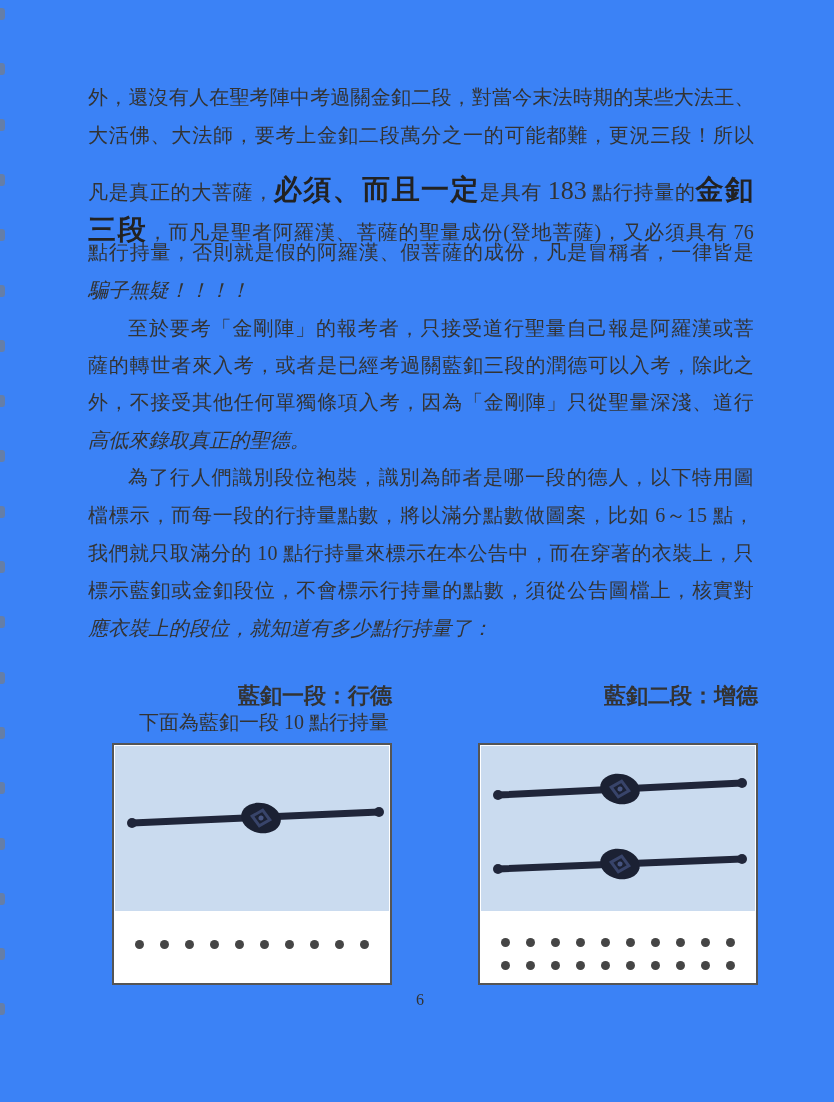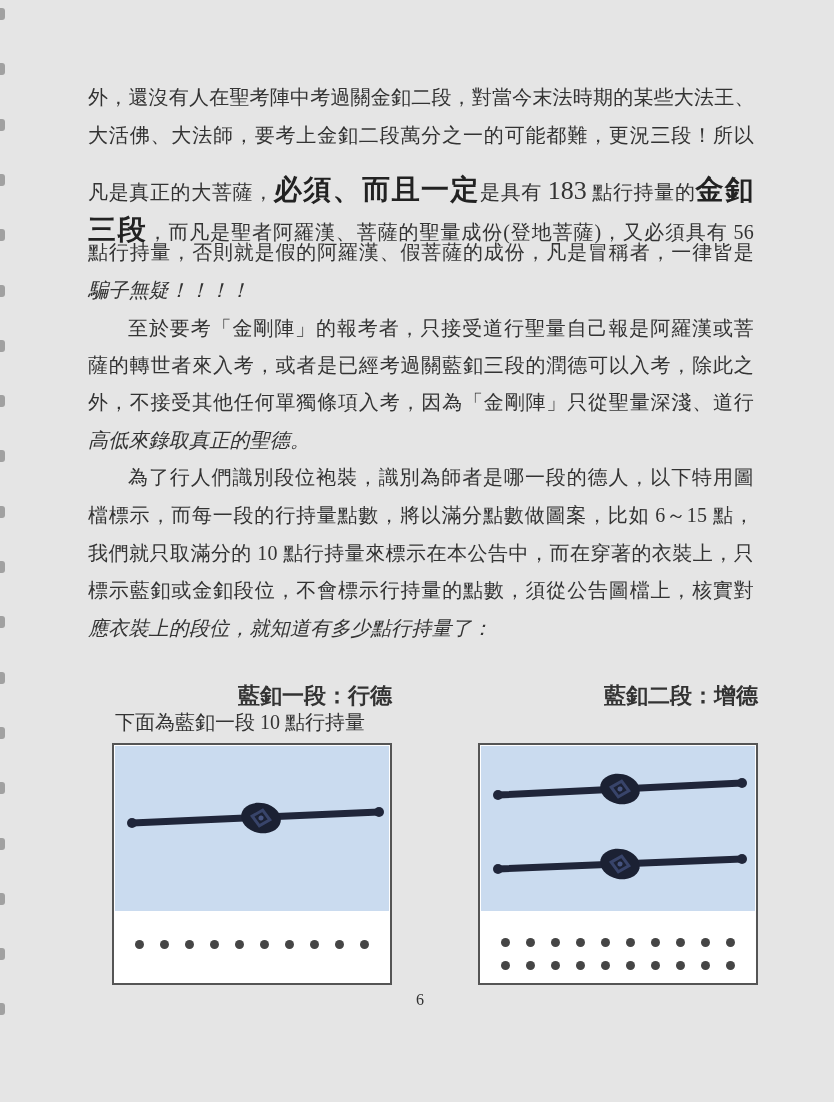--- a/index.html
+++ b/index.html
@@ -1,18 +1,18 @@
 <!DOCTYPE html>
 <html><head>
 <meta charset="utf-8">
 <style>
   html,body{margin:0;padding:0;}
   body{width:834px;height:1102px;position:relative;background:#fdfdfc;
        font-family:"Liberation Serif","DejaVu Serif",serif;overflow:hidden;}
-  .page{position:absolute;inset:0;background:#e5e5e5;}
+  .page{position:absolute;inset:0;background:#3b82f6;}
 
   
   .bline{position:absolute;left:88px;width:666px;font-size:20px;line-height:28px;
          color:#333;text-align:justify;text-align-last:justify;white-space:nowrap;
          letter-spacing:0.2px;}
   .bline.end{text-align-last:left;font-style:italic;}
   .bline.ind{left:128px;width:626px;font-family:Liberation Serif, serif;}
   .bline.bigline{line-height:34px;margin-top:20px;}
   .big{font-size:28px;font-weight:bold;letter-spacing:1px;color:#222;}
   .bignum{font-size:26px;letter-spacing:0;}
@@ -39,35 +39,35 @@
             border-radius:0 3px 3px 0;opacity:.65;}
 </style>
 </head>
 <body>
 
 <div class="page">
 
   <div class="bline" style="top:83px"><span>外，還沒有人在聖考陣中考過關金釦二段，對當今末法時期的某些大法王、</span></div>
   <div class="bline" style="top:121px"><span>大活佛、大法師，要考上金釦二段萬分之一的可能都難，更況三段！所以</span></div>
   <div class="bline bigline" style="top:153px"><span>凡是真正的大菩薩，</span><span class="big">必須、而且一定</span><span>是具有 </span><span class="bignum">183</span><span> 點行持量的</span><span class="big">金釦</span></div>
-  <div class="bline bigline" style="top:193px"><span class="big">三段</span><span>，而凡是聖者阿羅漢、菩薩的聖量成份(登地菩薩)，又必須具有 56</span></div>
+  <div class="bline bigline" style="top:193px"><span class="big">三段</span><span>，而凡是聖者阿羅漢、菩薩的聖量成份(登地菩薩)，又必須具有 76</span></div>
   <div class="bline" style="top:238px"><span>點行持量，否則就是假的阿羅漢、假菩薩的成份，凡是冒稱者，一律皆是</span></div>
   <div class="bline end" style="top:276px"><span>騙子無疑！！！！</span></div>
   <div class="bline ind" style="top:314px"><span>至於要考「金剛陣」的報考者，只接受道行聖量自己報是阿羅漢或菩</span></div>
   <div class="bline" style="top:351px"><span>薩的轉世者來入考，或者是已經考過關藍釦三段的潤德可以入考，除此之</span></div>
   <div class="bline" style="top:388px"><span>外，不接受其他任何單獨條項入考，因為「金剛陣」只從聖量深淺、道行</span></div>
   <div class="bline end" style="top:426px"><span>高低來錄取真正的聖德。</span></div>
   <div class="bline ind" style="top:463px"><span>為了行人們識別段位袍裝，識別為師者是哪一段的德人，以下特用圖</span></div>
   <div class="bline" style="top:501px"><span>檔標示，而每一段的行持量點數，將以滿分點數做圖案，比如 6～15 點，</span></div>
   <div class="bline" style="top:539px"><span>我們就只取滿分的 10 點行持量來標示在本公告中，而在穿著的衣裝上，只</span></div>
   <div class="bline end" style="top:614px"><span>應衣裝上的段位，就知道有多少點行持量了：</span></div>
   <div class="bline" style="top:576px"><span>標示藍釦或金釦段位，不會標示行持量的點數，須從公告圖檔上，核實對</span></div>
 
   <div class="fig-title" style="left:112px;top:683px">藍釦一段：行德</div>
-  <div class="fig-sub" style="left:90px;top:710px">下面為藍釦一段 10 點行持量</div>
+  <div class="fig-sub" style="left:114px;top:710px">下面為藍釦一段 10 點行持量</div>
   <div class="figbox" style="left:112px;top:743px">
     <div class="panel">
       <svg width="274" height="165" viewBox="0 0 274 165">
           <line x1="17" y1="77" x2="264" y2="66" stroke="#20263a" stroke-width="7" stroke-linecap="round"></line>
           <circle cx="17" cy="77" r="5" fill="#20263a"></circle>
           <circle cx="264" cy="66" r="5" fill="#20263a"></circle>
           <g transform="translate(146,72) rotate(12)">
             <ellipse rx="20" ry="15" fill="#1b2133"></ellipse>
             <path d="M -9 0 L 0 -8 L 9 0 L 0 8 Z" fill="none" stroke="#3d4a74" stroke-width="3" opacity="0.85"></path>
             <circle r="2.5" fill="#4d5d8e" opacity="0.85"></circle>

